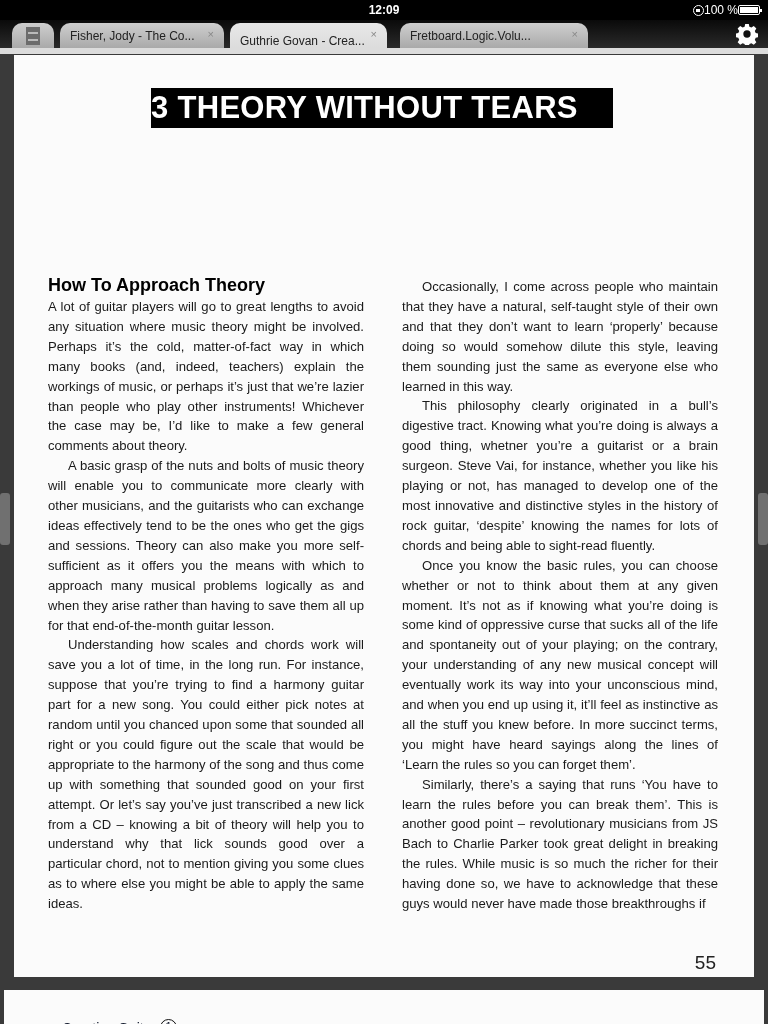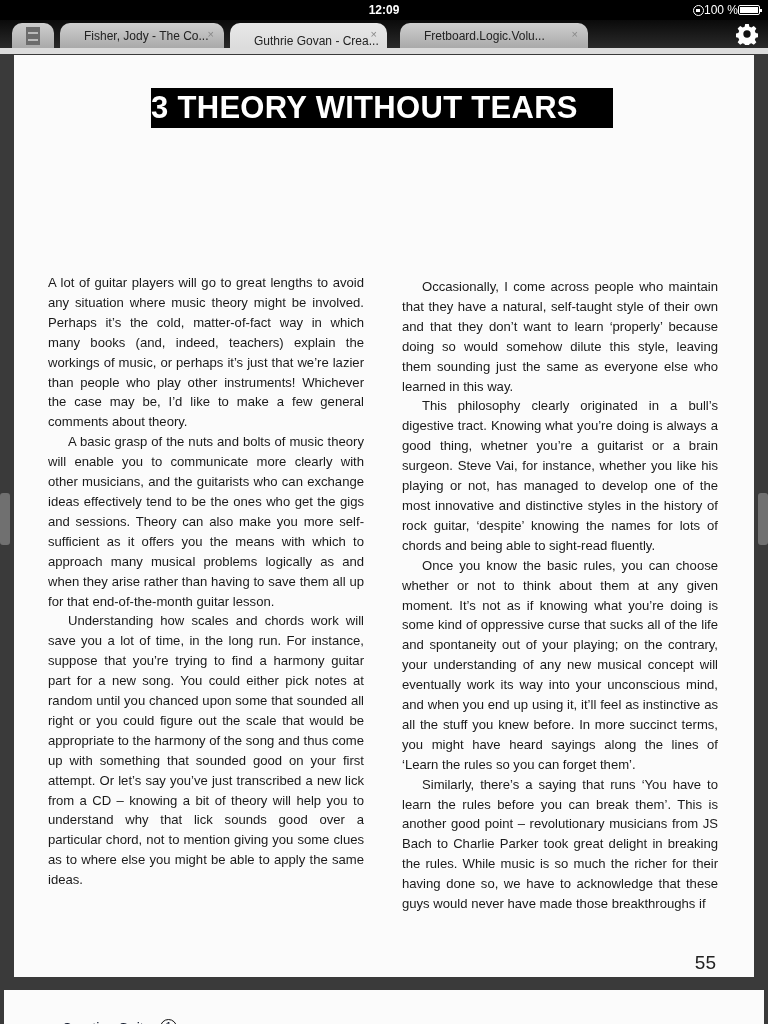--- a/index.html
+++ b/index.html
@@ -12,21 +12,21 @@
   .status-bar .center { position: absolute; left: 0; right: 0; top: 3px; text-align: center; font-weight: bold; }
   .status-bar .right { position: absolute; right: 8px; top: 3px; display: flex; align-items: center; gap: 0; }
   .battery { width: 22px; height: 10px; border: 1px solid #fff; border-radius: 2px; position: relative; }
   .battery::before { content: ""; position: absolute; left: 1px; top: 1px; right: 1px; bottom: 1px; background: #fff; }
   .battery::after { content: ""; position: absolute; right: -3px; top: 3px; width: 2px; height: 3px; background: #fff; }
   .lock-rot { width: 11px; height: 11px; border: 1.5px solid #fff; border-radius: 50%; position: relative; }
   .lock-rot::after { content: ""; position: absolute; left: 2px; top: 3px; width: 4px; height: 3px; background: #fff; }
 
   
   .tab-bar { position: absolute; left: 0; top: 20px; width: 768px; height: 28px; background: linear-gradient(#0a0a0a, #2a2a2a); }
-  .tab { position: absolute; top: 3px; height: 25px; background: linear-gradient(#cfcfcf, #a9a9a9); border-radius: 10px 10px 0 0; font-size: 12px; color: #222; display: flex; align-items: center; padding-left: 24px; }
+  .tab { position: absolute; top: 3px; height: 25px; background: linear-gradient(#cfcfcf, #a9a9a9); border-radius: 10px 10px 0 0; font-size: 12px; color: #222; display: flex; align-items: center; padding-left: 10px; }
   .tab.active { background: linear-gradient(#e8e8e8, #dcdcdc); }
   .tab .tab-close { position: absolute; right: 10px; top: 5px; font-size: 11px; color: #888; }
   .tab-home { left: 12px; width: 42px; justify-content: center; padding-left: 0; }
   .tab-home .box { width: 14px; height: 18px; background: #6c6c6c; position: relative; }
   .tab-home .box::before, .tab-home .box::after { content: ""; position: absolute; left: 2px; right: 2px; height: 2px; background: #bbb; }
   .tab-home .box::before { top: 5px; } .tab-home .box::after { top: 12px; }
   .gear { position: absolute; right: 10px; top: 3px; width: 22px; height: 22px; color: #fff; }
 
   .tab-sep { position: absolute; left: 0; top: 48px; width: 768px; height: 6px; background: #dcdcdc; }
 
@@ -95,20 +95,21 @@
 </div>
 <div class="tab-sep"></div>
 
 <div class="side-handle l"></div>
 <div class="side-handle r"></div>
 
 <div class="page">
   <div class="chapter-banner">3  THEORY WITHOUT TEARS</div>
 
   <div class="col left">
+    <h2>How To Approach Theory</h2>
     <p class="first">A lot of guitar players will go to great lengths to avoid any situation where music theory might be involved. Perhaps it’s the cold, matter-of-fact way in which many books (and, indeed, teachers) explain the workings of music, or perhaps it’s just that we’re lazier than people who play other instruments! Whichever the case may be, I’d like to make a few general comments about theory.</p>
     <p>A basic grasp of the nuts and bolts of music theory will enable you to communicate more clearly with other musicians, and the guitarists who can exchange ideas effectively tend to be the ones who get the gigs and sessions. Theory can also make you more self-sufficient as it offers you the means with which to approach many musical problems logically as and when they arise rather than having to save them all up for that end-of-the-month guitar lesson.</p>
     <p>Understanding how scales and chords work will save you a lot of time, in the long run. For instance, suppose that you’re trying to find a harmony guitar part for a new song. You could either pick notes at random until you chanced upon some that sounded all right or you could figure out the scale that would be appropriate to the harmony of the song and thus come up with something that sounded good on your first attempt. Or let’s say you’ve just transcribed a new lick from a CD – knowing a bit of theory will help you to understand why that lick sounds good over a particular chord, not to mention giving you some clues as to where else you might be able to apply the same ideas.</p>
   </div>
 
   <div class="col right">
     <p>Occasionally, I come across people who maintain that they have a natural, self-taught style of their own and that they don’t want to learn ‘properly’ because doing so would somehow dilute this style, leaving them sounding just the same as everyone else who learned in this way.</p>
     <p>This philosophy clearly originated in a bull’s digestive tract. Knowing what you’re doing is always a good thing, whetner you’re a guitarist or a brain surgeon. Steve Vai, for instance, whether you like his playing or not, has managed to develop one of the most innovative and distinctive styles in the history of rock guitar, ‘despite’ knowing the names for lots of chords and being able to sight-read fluently.</p>
     <p>Once you know the basic rules, you can choose whether or not to think about them at any given moment. It’s not as if knowing what you’re doing is some kind of oppressive curse that sucks all of the life and spontaneity out of your playing; on the contrary, your understanding of any new musical concept will eventually work its way into your unconscious mind, and when you end up using it, it’ll feel as instinctive as all the stuff you knew before. In more succinct terms, you might have heard sayings along the lines of ‘Learn the rules so you can forget them’.</p>
     <p>Similarly, there’s a saying that runs ‘You have to learn the rules before you can break them’. This is another good point – revolutionary musicians from JS Bach to Charlie Parker took great delight in breaking the rules. While music is so much the richer for their having done so, we have to acknowledge that these guys would never have made those breakthroughs if</p>

